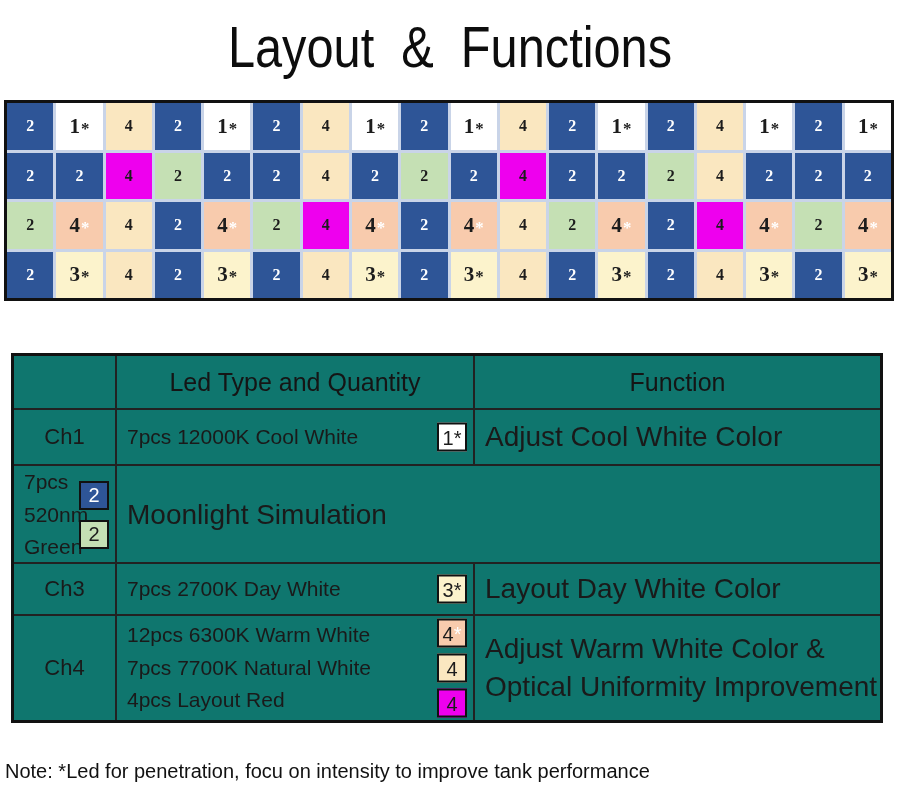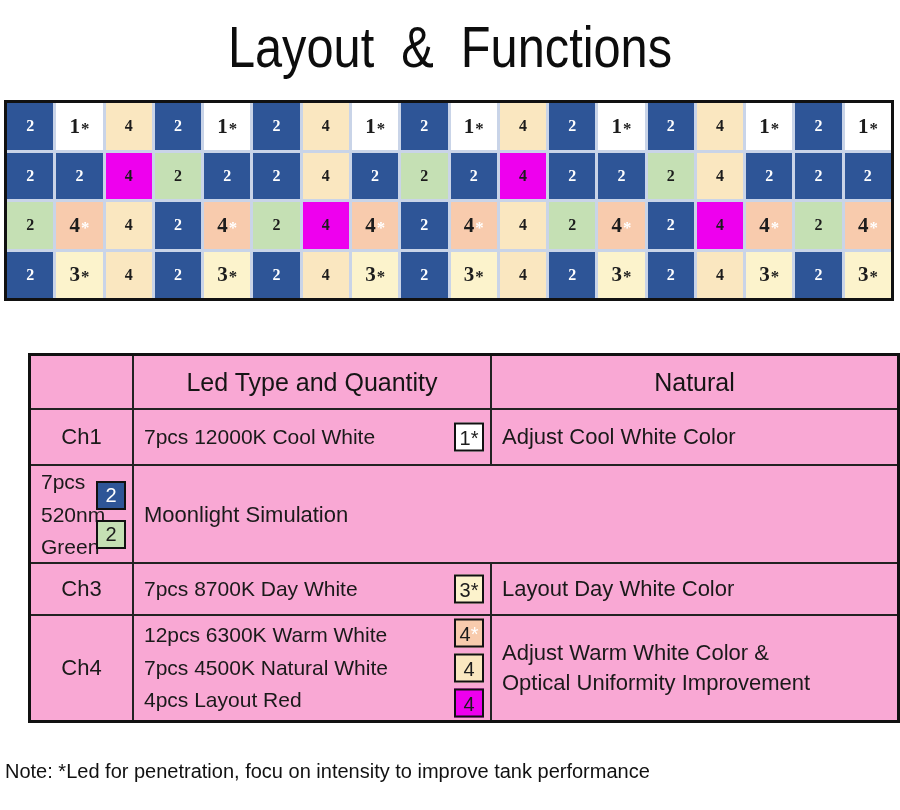--- a/index.html
+++ b/index.html
@@ -27,22 +27,22 @@
   .led-cell {
     display:flex; align-items:center; justify-content:center;
     font-family:"Liberation Serif", serif; font-weight:700; font-size:16px;
     line-height:1;
   }
   .led-cell.starred { font-size:21px; }
   .led-cell .ast { position:relative; top:0.16em; font-size:0.8em; margin-left:1px; }
 
   
   .led-table {
-    position:absolute; left:28px; top:353px; width:866px;
-    box-sizing:content-box; border:3px solid #111; background:#f9a8d4;
+    position:absolute; left:11px; top:353px; width:866px;
+    box-sizing:content-box; border:3px solid #111; background:#0f766e;
   }
   .t-row { display:grid; grid-template-columns:101px 358px 1fr; }
   .t-row + .t-row { border-top:2px solid #222; }
   .t-cell { box-sizing:border-box; position:relative; }
   .t-cell + .t-cell { border-left:2px solid #222; }
 
   .hdr-cell {
     display:flex; align-items:center; justify-content:center;
     font-size:25px; color:#151515;
   }
@@ -50,21 +50,21 @@
     display:flex; align-items:center; justify-content:center;
     font-size:22px;
   }
   .led-type-cell {
     display:flex; flex-direction:column; justify-content:center;
     padding-left:10px; padding-right:48px; font-size:21px;
   }
   .led-line { line-height:1.55; }
   .fn-cell {
     display:flex; align-items:center; padding-left:10px;
-    font-size:22px; white-space:pre-line; line-height:1.35;
+    font-size:28px; white-space:pre-line; line-height:1.35;
   }
   .swatch-stack {
     position:absolute; right:6px; top:50%; transform:translateY(-50%);
     display:flex; flex-direction:column; align-items:center;
   }
   .led-swatch {
     width:26px; height:25px; border:2px solid #111;
     display:flex; align-items:center; justify-content:center;
     font-size:20px; line-height:1;
   }
@@ -215,21 +215,21 @@
     <div class="led-cell starred" style="background: rgb(252, 243, 204); color: rgb(28, 28, 28);">
       <span>3</span>
       <span class="ast">*</span>
     </div>
   </div>
 
 <div class="led-table">
   <div class="t-row" id="hdr-row" style="height: 52px;">
     <div class="t-cell hdr-cell"></div>
     <div class="t-cell hdr-cell">Led Type and Quantity</div>
-    <div class="t-cell hdr-cell">Natural</div>
+    <div class="t-cell hdr-cell">Function</div>
   </div>
 <div class="t-row" style="height: 54px;">
       <div class="t-cell ch-cell">Ch1</div>
       <div class="t-cell led-type-cell">
         <div class="led-line">7pcs 12000K Cool White</div>
         <div class="swatch-stack" style="gap: 0px;">
           <div class="led-swatch" style="background: rgb(255, 255, 255); color: rgb(28, 28, 28);">1*</div>
         </div>
       </div>
       <div class="t-cell fn-cell">Adjust Cool White Color</div>
@@ -240,32 +240,32 @@
         <div class="swatch-stack" style="gap: 10px;">
           <div class="led-swatch" style="background: rgb(46, 85, 151); color: rgb(255, 255, 255);">2</div>
           <div class="led-swatch" style="background: rgb(197, 224, 180); color: rgb(28, 28, 28);">2</div>
         </div>
       </div>
       <div class="t-cell fn-cell">Moonlight Simulation</div>
     </div>
     <div class="t-row" style="height: 50px;">
       <div class="t-cell ch-cell">Ch3</div>
       <div class="t-cell led-type-cell">
-        <div class="led-line">7pcs 8700K Day White</div>
+        <div class="led-line">7pcs 2700K Day White</div>
         <div class="swatch-stack" style="gap: 0px;">
           <div class="led-swatch" style="background: rgb(252, 243, 204); color: rgb(28, 28, 28);">3*</div>
         </div>
       </div>
       <div class="t-cell fn-cell">Layout Day White Color</div>
     </div>
     <div class="t-row" style="height: 104px;">
       <div class="t-cell ch-cell">Ch4</div>
       <div class="t-cell led-type-cell">
         <div class="led-line">12pcs 6300K Warm White</div>
-        <div class="led-line">7pcs 4500K Natural White</div>
+        <div class="led-line">7pcs 7700K Natural White</div>
         <div class="led-line">4pcs Layout Red</div>
         <div class="swatch-stack" style="gap: 6px;">
           <div class="led-swatch" style="background: rgb(248, 203, 173); color: rgb(28, 28, 28);">
             <span>4</span>
             <span class="star-white">*</span>
           </div>
           <div class="led-swatch" style="background: rgb(250, 231, 192); color: rgb(28, 28, 28);">4</div>
           <div class="led-swatch" style="background: rgb(238, 0, 238); color: rgb(28, 28, 28);">4</div>
         </div>
       </div>

